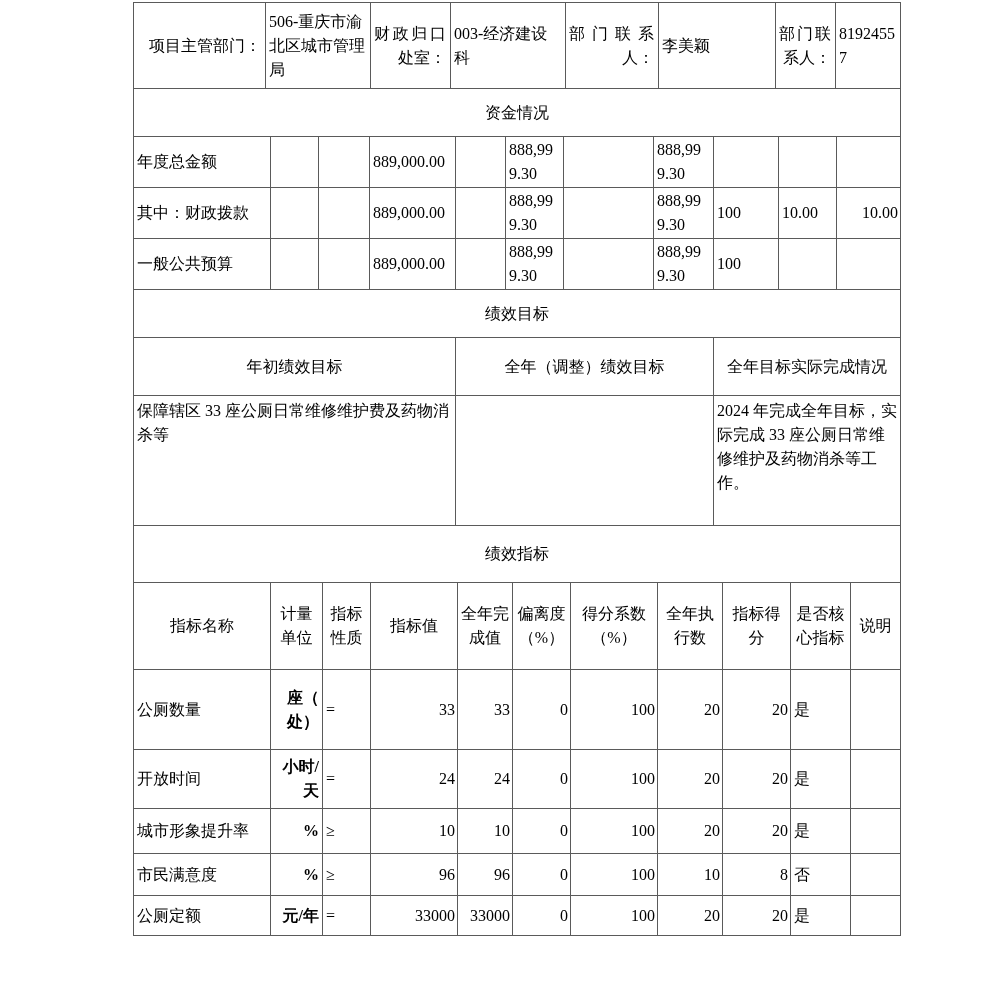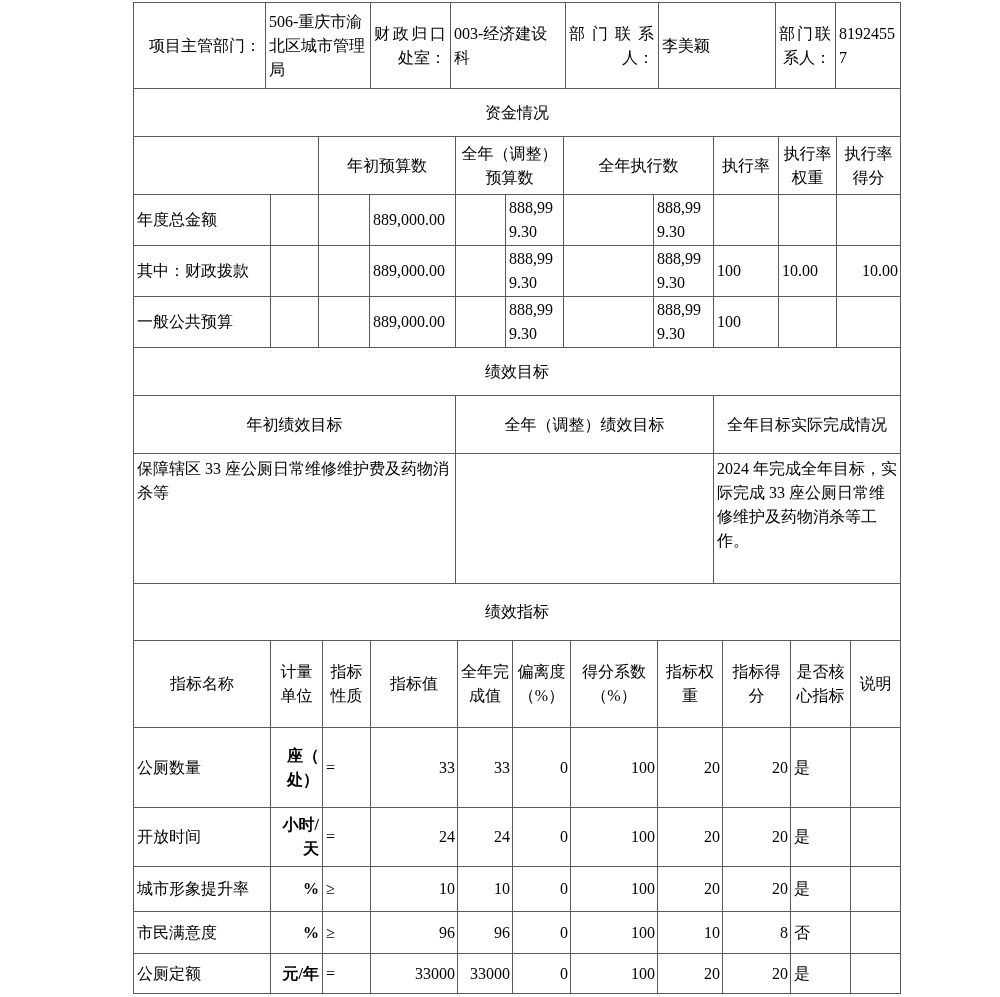--- a/index.html
+++ b/index.html
@@ -102,29 +102,20 @@
         <col style="width:90px">
         <col style="width:60px">
       <col style="width:65px">
         <col style="width:58px">
         <col style="width:64px">
     </colgroup>
     <tbody>
         <tr class="r-title">
       <td colspan="11" class="title">资金情况</td>
     </tr>
-    <tr class="r-head">
-      <td colspan="2"></td>
-      <td colspan="2" class="hc">年初预算数</td>
-      <td colspan="2" class="hc">全年（调整）预算数</td>
-      <td colspan="2" class="hc">全年执行数</td>
-      <td class="hc">执行率</td>
-      <td class="hc">执行率权重</td>
-      <td class="hc">执行率得分</td>
-    </tr>
     <tr class="r-fund">
       <td class="rowlab">年度总金额</td>
       <td></td>
       <td></td>
       <td class="numl">889,000.00</td>
       <td></td>
       <td class="numl">888,999.30</td>
       <td></td>
       <td class="numl">888,999.30</td>
       <td class="numl"></td>
@@ -202,21 +193,21 @@
       <td colspan="11" class="title">绩效指标</td>
     </tr>
     <tr class="r-ind-head">
       <td class="hc">指标名称</td>
       <td class="hc">计量单位</td>
       <td class="hc">指标性质</td>
       <td class="hc">指标值</td>
       <td class="hc">全年完成值</td>
       <td class="hc">偏离度（%）</td>
       <td class="hc">得分系数（%）</td>
-      <td class="hc">指标权重</td>
+      <td class="hc">全年执行数</td>
       <td class="hc">指标得分</td>
       <td class="hc">是否核心指标</td>
       <td class="hc">说明</td>
     </tr>
     <tr class="r-ind1">
       <td class="rowlab">公厕数量</td>
       <td class="unit">座（处）</td>
       <td>=</td>
       <td class="numr">33</td>
       <td class="numr">33</td>

